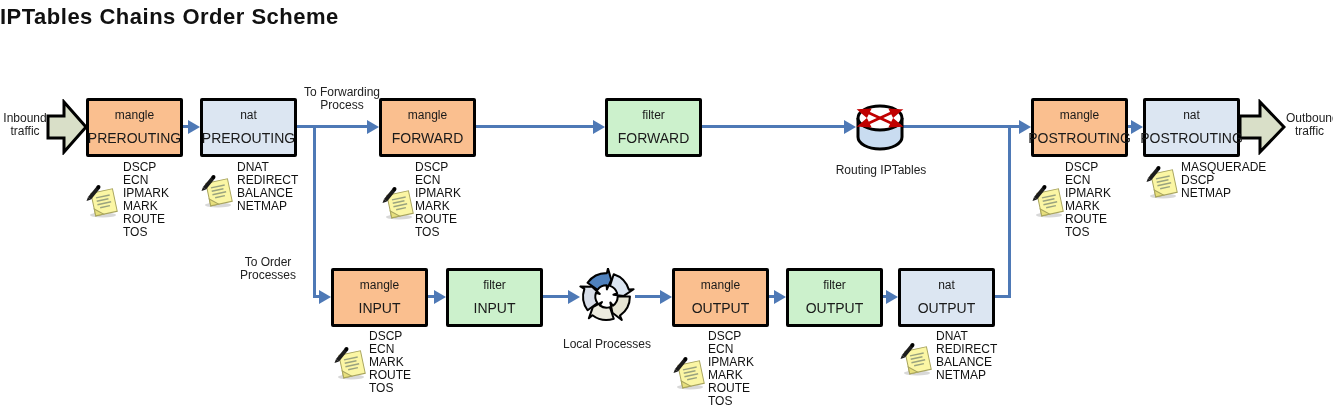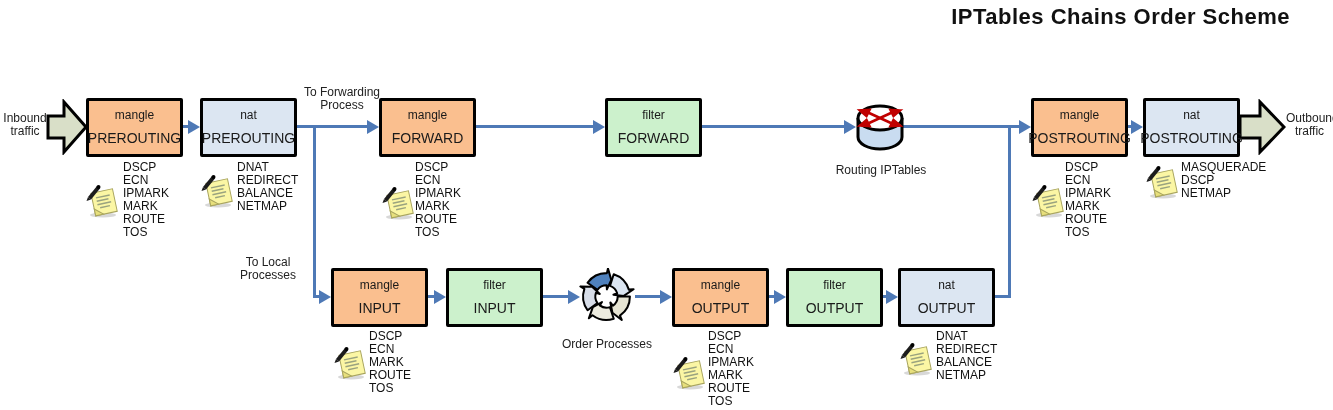--- a/index.html
+++ b/index.html
@@ -1,21 +1,21 @@
 <!DOCTYPE html>
 <html><head>
 <meta charset="utf-8">
 <style>
   html,body{margin:0;padding:0;background:#ffffff;}
   #stage{
     position:relative; width:1333px; height:410px; overflow:hidden;
     font-family:"Liberation Sans", sans-serif; color:#1a1a1a; background:#ffffff;
   }
   #title{
-    position:absolute; left:0; top:4px; width:1290px; text-align:right;
+    position:absolute; left:0; top:4px; width:1290px; text-align:left;
     font-size:22px; font-weight:bold; letter-spacing:0.5px; color:#111;
   }
   .chain{
     position:absolute; width:97px; height:59px; box-sizing:border-box;
     border:3px solid #000; border-radius:2px;
     display:flex; flex-direction:column; align-items:center; justify-content:space-between;
     padding:7px 2px 8px 2px;
   }
   .chain .tbl{ font-size:12px; }
   .chain .chn{ font-size:14px; }
@@ -248,18 +248,18 @@
 
   <svg style="position:absolute; left:578px; top:268px;" width="57" height="57" viewBox="0 0 56 56">
     <g stroke="#000" stroke-width="2" stroke-linejoin="round">
       <path d="M51,28 A23,23 0 0 1 41.2,46.8 L43,51.1 L33.8,44 L31.8,33.9 L34.3,37 A11,11 0 0 0 39,28 Z" fill="#E6E4D3"></path>
       <path d="M51,28 A23,23 0 0 1 41.2,46.8 L43,51.1 L33.8,44 L31.8,33.9 L34.3,37 A11,11 0 0 0 39,28 Z" fill="#ECEBDF" transform="rotate(72 28 28)"></path>
       <path d="M51,28 A23,23 0 0 1 41.2,46.8 L43,51.1 L33.8,44 L31.8,33.9 L34.3,37 A11,11 0 0 0 39,28 Z" fill="#D7DDE8" transform="rotate(144 28 28)"></path>
       <path d="M51,28 A23,23 0 0 1 41.2,46.8 L43,51.1 L33.8,44 L31.8,33.9 L34.3,37 A11,11 0 0 0 39,28 Z" fill="#4F81BD" transform="rotate(216 28 28)"></path>
       <path d="M51,28 A23,23 0 0 1 41.2,46.8 L43,51.1 L33.8,44 L31.8,33.9 L34.3,37 A11,11 0 0 0 39,28 Z" fill="#DBE5F1" transform="rotate(288 28 28)"></path>
     </g>
   </svg>
-  <div class="lbl" style="left:557px; top:338px; width:100px;">Order Processes</div>
+  <div class="lbl" style="left:557px; top:338px; width:100px;">Local Processes</div>
 
   <div class="lbl" style="left:296px; top:86px; width:92px;">To Forwarding Process</div>
-  <div class="lbl" style="left:228px; top:256px; width:80px;">To Local Processes</div>
+  <div class="lbl" style="left:228px; top:256px; width:80px;">To Order Processes</div>
 
 </div>
 
 </body></html>

